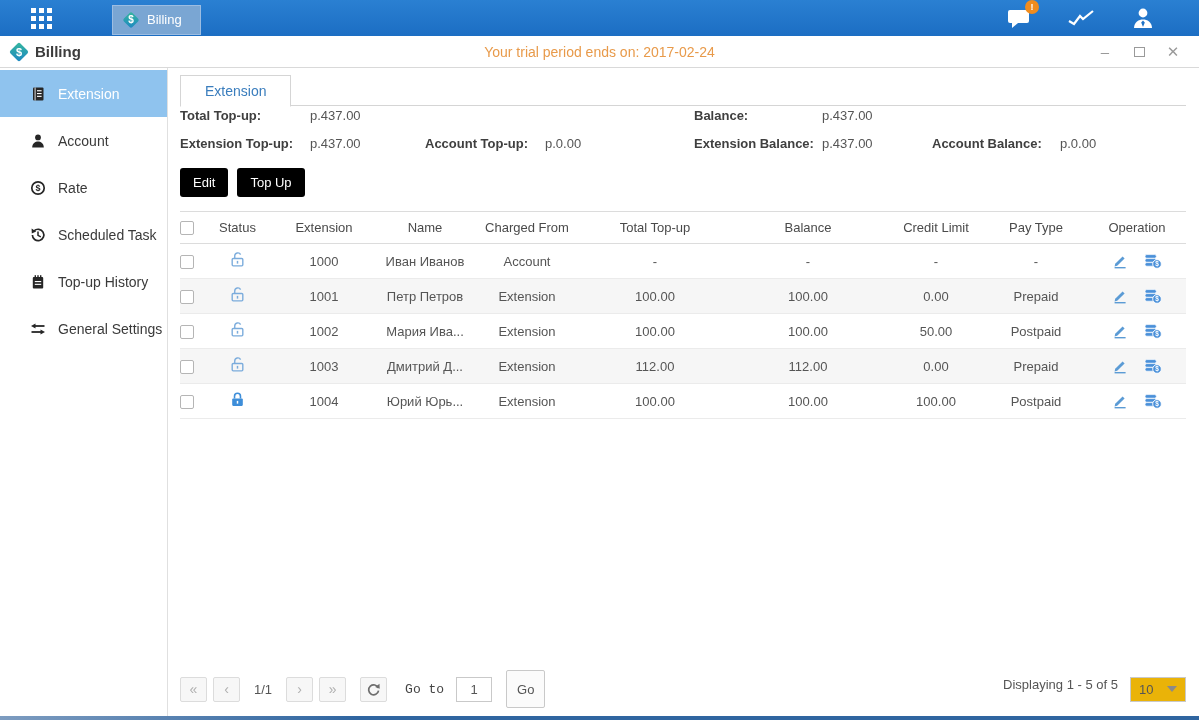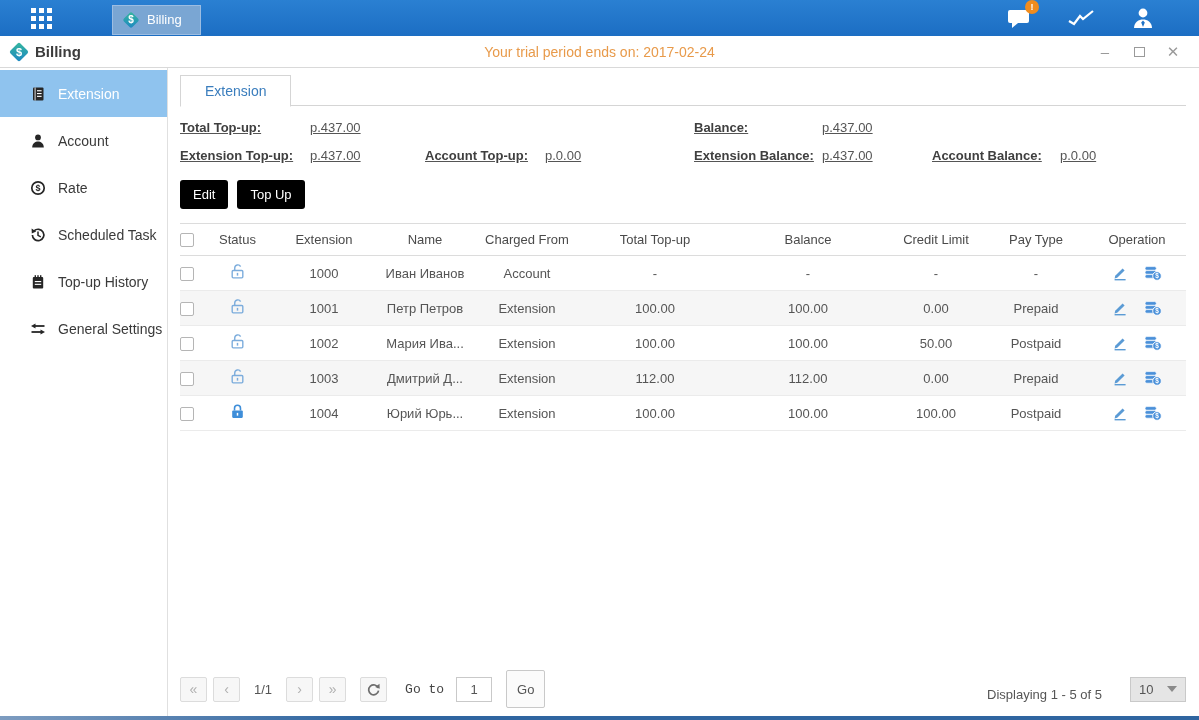--- a/index.html
+++ b/index.html
@@ -38,21 +38,21 @@
   .side-item svg { flex:0 0 16px; }
   .side-item.active { background:#8fc3ee; color:#fff; }
 
   .content { flex:1 1 auto; display:flex; flex-direction:column; padding:4px 13px 6px 12px; min-width:0; }
 
   
   .tabbar { border-bottom:1px solid #d5d5d5; display:flex; margin-top:2px; }
   .tab { padding:7px 24px 7px 24px; border:1px solid #d5d5d5; border-bottom:none; margin-bottom:-1px; background:#fff; color:#3a7dbd; font-size:14px; cursor:pointer; position:relative; top:1px; border-bottom:1px solid #fff; }
 
   
-  .stats { display:grid; grid-template-columns:514px 1fr; margin-top:14px;text-decoration:underline; }
+  .stats { display:grid; grid-template-columns:514px 1fr; margin-top:2px; }
   .stat-grid { display:grid; grid-template-columns:130px 115px 120px auto; row-gap:13px; align-items:center; }
   .stat-grid.right { grid-template-columns:128px 110px 128px auto; }
   .stat-label { font-weight:bold; color:#3f3f3f; }
   .stat-value { color:#555; }
   .span-rest { grid-column:2 / 5; }
 
   
   .actions { display:flex; gap:9px; margin-top:17px; }
   .btn-blue { background:#000000; color:#fff; border:none; height:29px; padding:0 13px; font-size:13px; border-radius:3px; cursor:pointer; font-family:inherit; }
 
@@ -76,22 +76,22 @@
   .op-icons span { cursor:pointer; display:inline-flex; }
 
   
   .spacer { flex:1 1 auto; }
   .pager { display:flex; align-items:center; gap:6px; padding:2px 0 2px 0; }
   .pg-btn { width:27px; height:25px; background:#f7f7f7; border:1px solid #dcdcdc; color:#b0b0b0; display:flex; align-items:center; justify-content:center; font-size:14px; cursor:pointer; border-radius:2px; }
   .pg-ind { color:#555; margin:0 8px; }
   .goto-label { margin-left:12px; color:#444;font-family:Liberation Mono, monospace; }
   .goto-input { width:36px; height:25px; border:1px solid #c9c9c9; text-align:center; font-size:13px; color:#555; font-family:inherit; margin-left:6px; }
   .go-btn { height:38px; padding:0 10px; background:#fbfbfb; border:1px solid #c9c9c9; color:#555; font-size:13px; cursor:pointer; margin-left:8px; border-radius:2px; font-family:inherit; }
-  .pager-right { margin-left:auto; display:flex; align-items:flex-end; gap:28px; color:#555; }
-  .pagesize { width:56px; height:25px; border:1px solid #c9c9c9; background:#e5e5e5; display:flex; align-items:center; justify-content:space-between; padding:0 8px; cursor:pointer; }
+  .pager-right { margin-left:auto; display:flex; align-items:flex-start; gap:12px; color:#555; }
+  .pagesize { width:56px; height:25px; border:1px solid #c9c9c9; background:#eab308; display:flex; align-items:center; justify-content:space-between; padding:0 8px; cursor:pointer; }
   .tri-down { width:0; height:0; border-left:5px solid transparent; border-right:5px solid transparent; border-top:6px solid #8a8a8a; }
 
   .bottom-strip { height:4px; flex:0 0 4px; background:linear-gradient(90deg,#7d9cc0,#2f65a0 30%,#2f65a0); }
 </style>
 </head>
 <body>
 
 <div class="screen">
 
   <div class="topbar">

